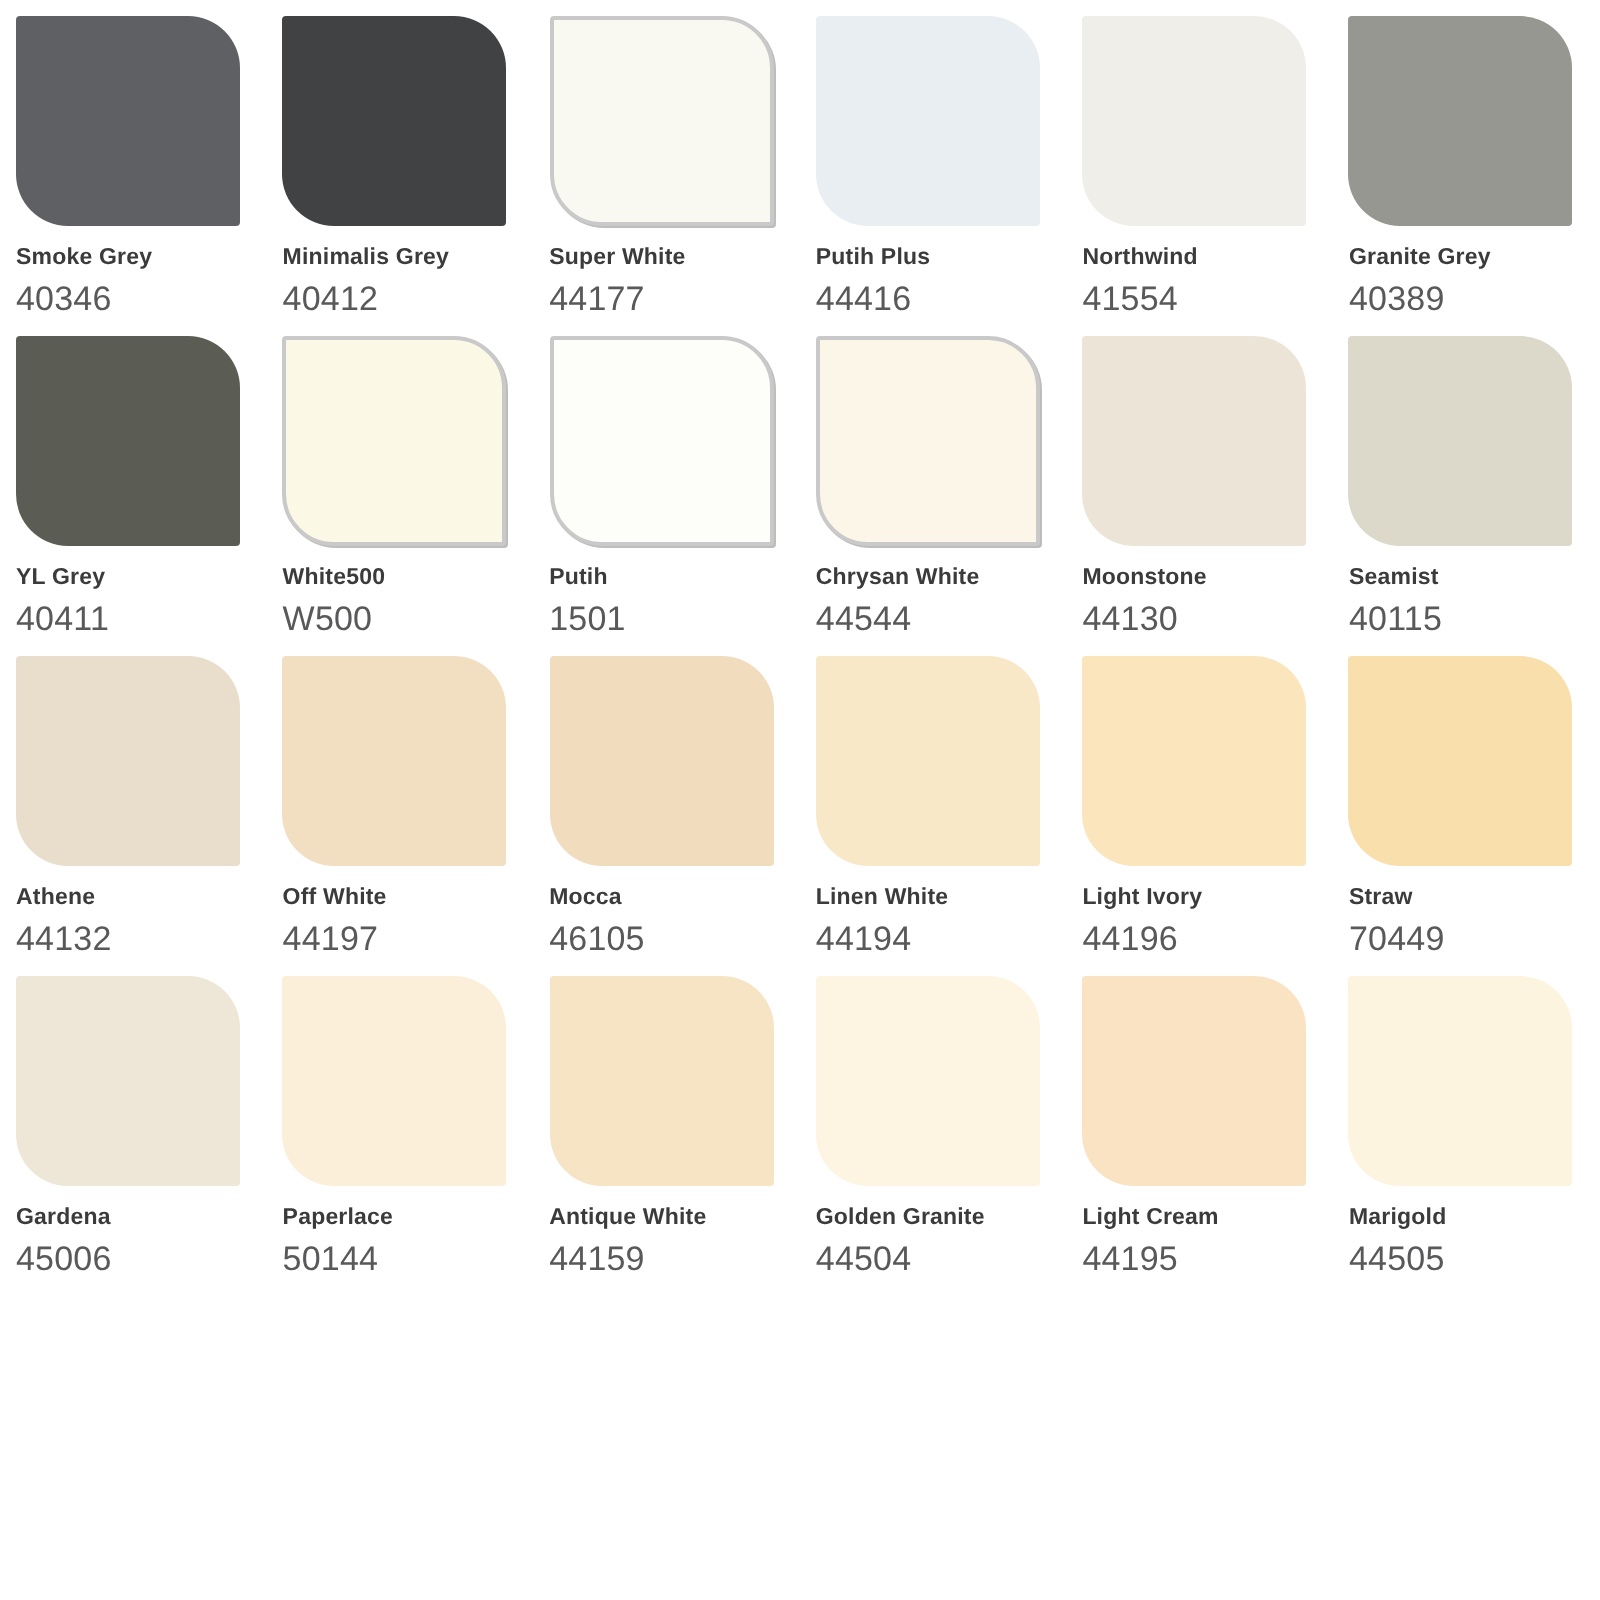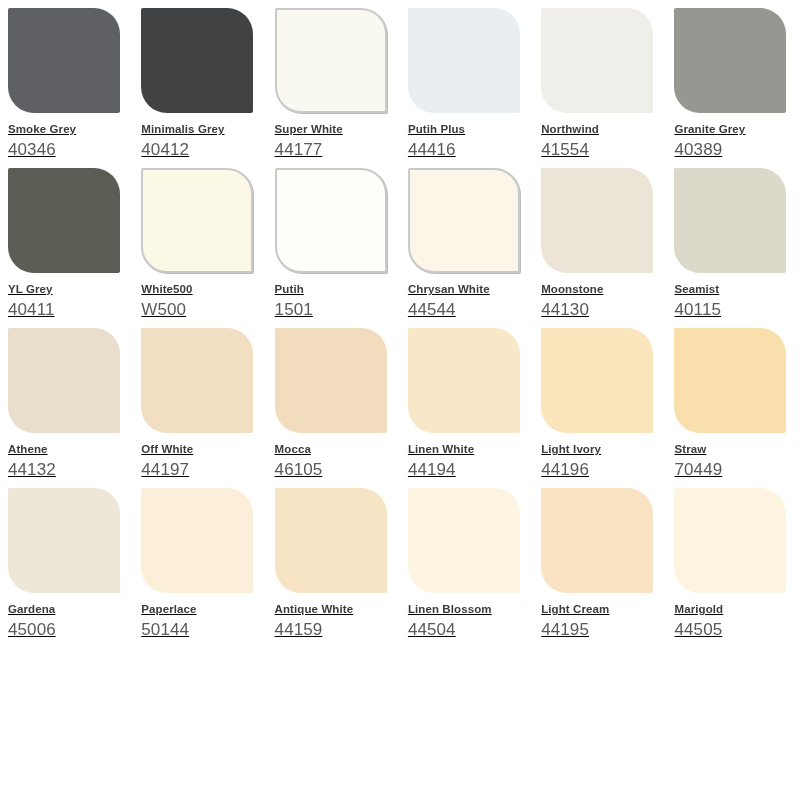--- a/index.html
+++ b/index.html
@@ -17,21 +17,20 @@
   }
 
   #palette-grid {
     display: grid;
     grid-template-columns: repeat(6, 133.3px);
     grid-template-rows: repeat(5, 160px);
     width: 800px;
     height: 800px;
     box-sizing: border-box;
     padding: 0;
-    text-decoration: underline;
   }
 
   .swatch-cell {
     position: relative;
     box-sizing: border-box;
     padding: 8px 12px 0 8px;
   }
 
   .swatch-chip {
     width: 112px;
@@ -172,21 +171,21 @@
       <div class="swatch-label">Paperlace</div>
       <div class="swatch-code">50144</div>
     </div>
     <div class="swatch-cell">
       <div class="swatch-chip" style="background-color: rgb(247, 228, 196);"></div>
       <div class="swatch-label">Antique White</div>
       <div class="swatch-code">44159</div>
     </div>
     <div class="swatch-cell">
       <div class="swatch-chip" style="background-color: rgb(253, 245, 226);"></div>
-      <div class="swatch-label">Linen Blossom</div>
+      <div class="swatch-label">Golden Granite</div>
       <div class="swatch-code">44504</div>
     </div>
     <div class="swatch-cell">
       <div class="swatch-chip" style="background-color: rgb(250, 227, 194);"></div>
       <div class="swatch-label">Light Cream</div>
       <div class="swatch-code">44195</div>
     </div>
     <div class="swatch-cell">
       <div class="swatch-chip" style="background-color: rgb(253, 244, 224);"></div>
       <div class="swatch-label">Marigold</div>

